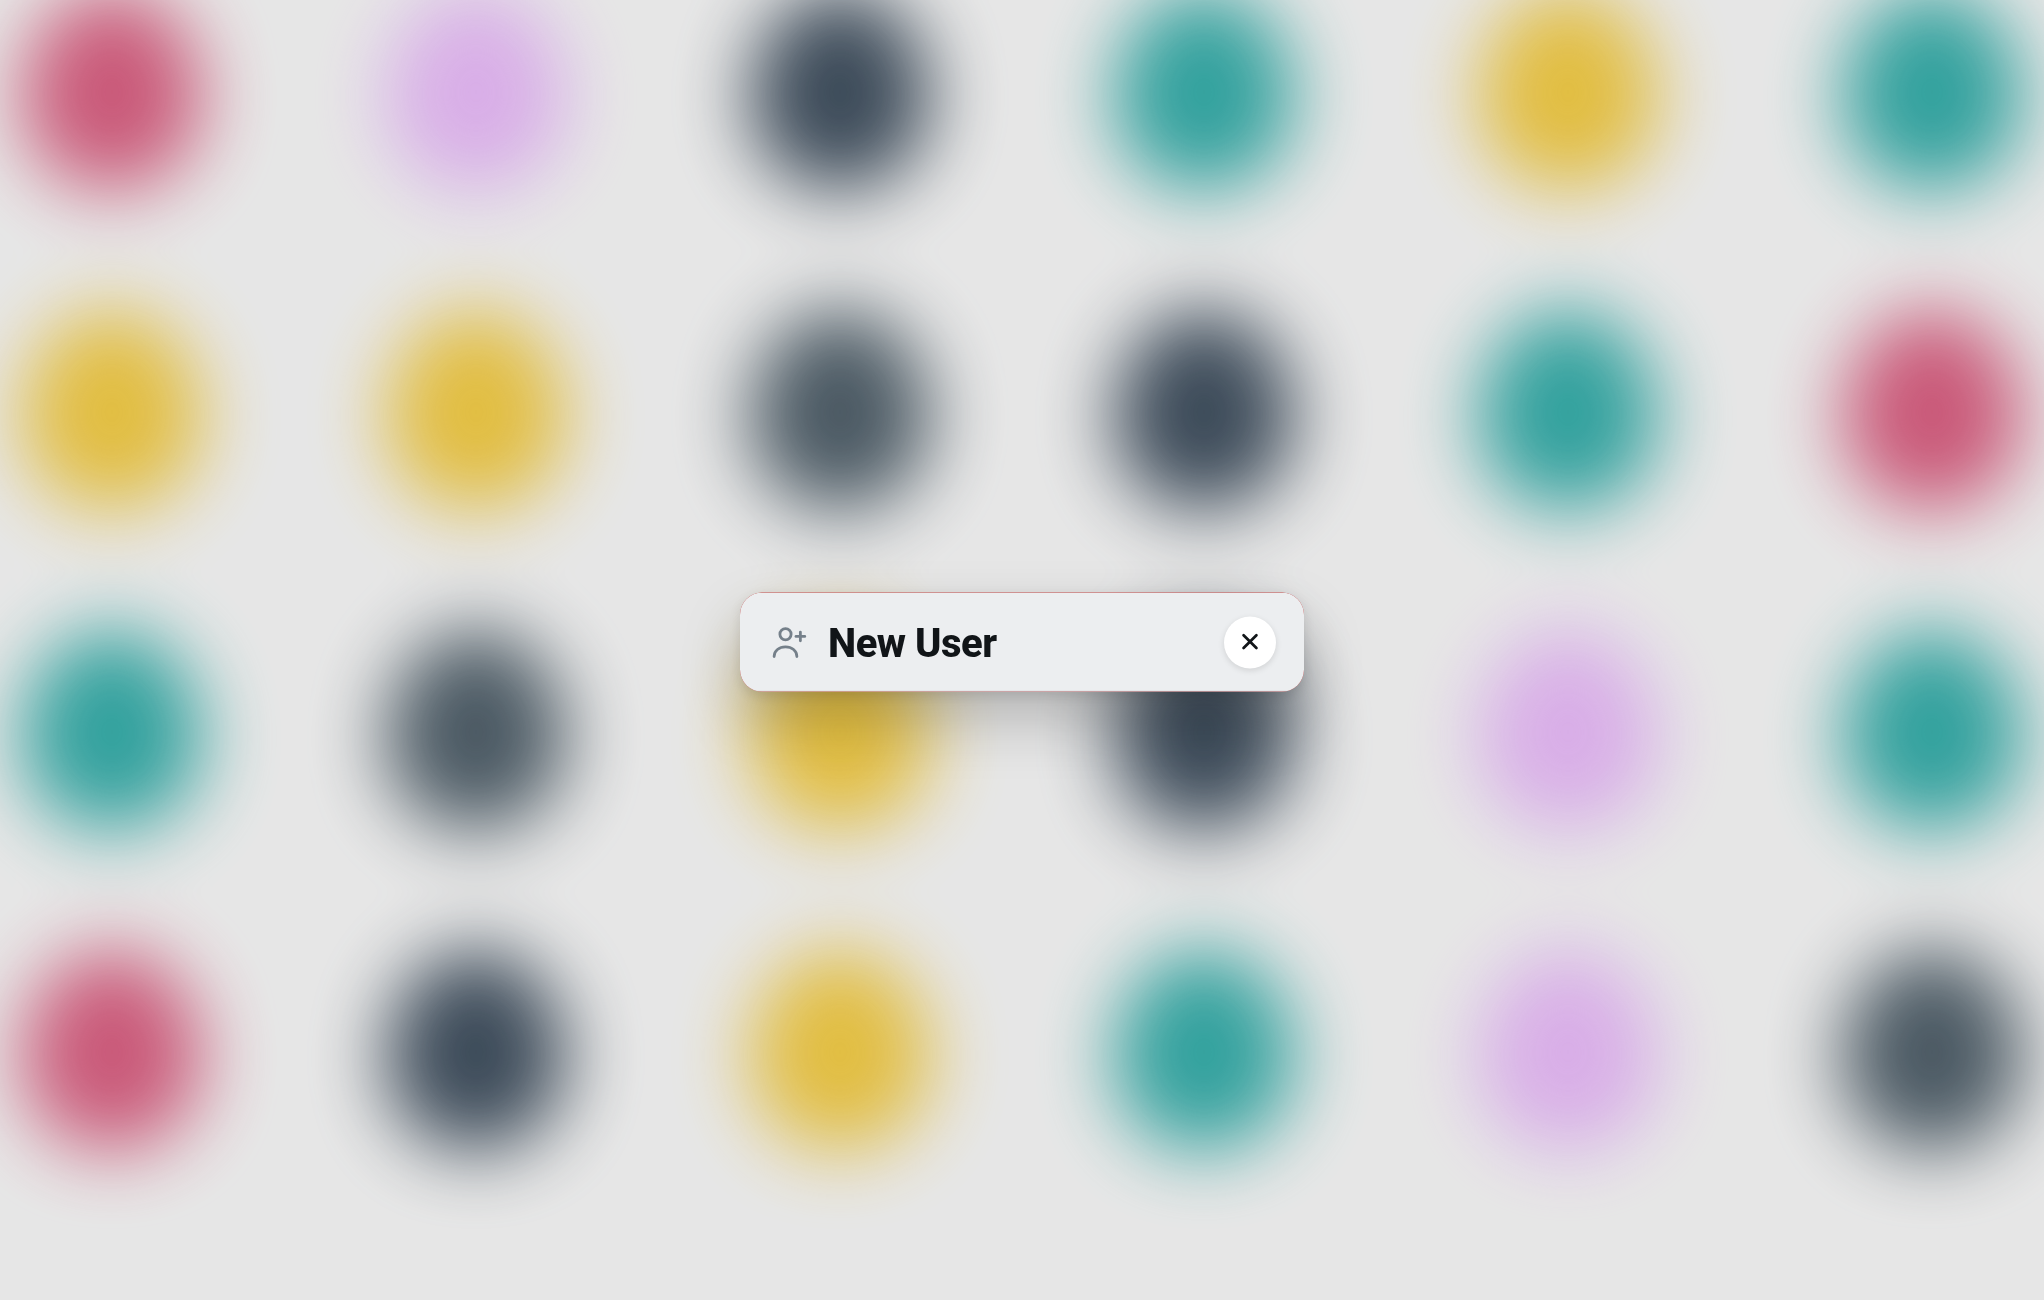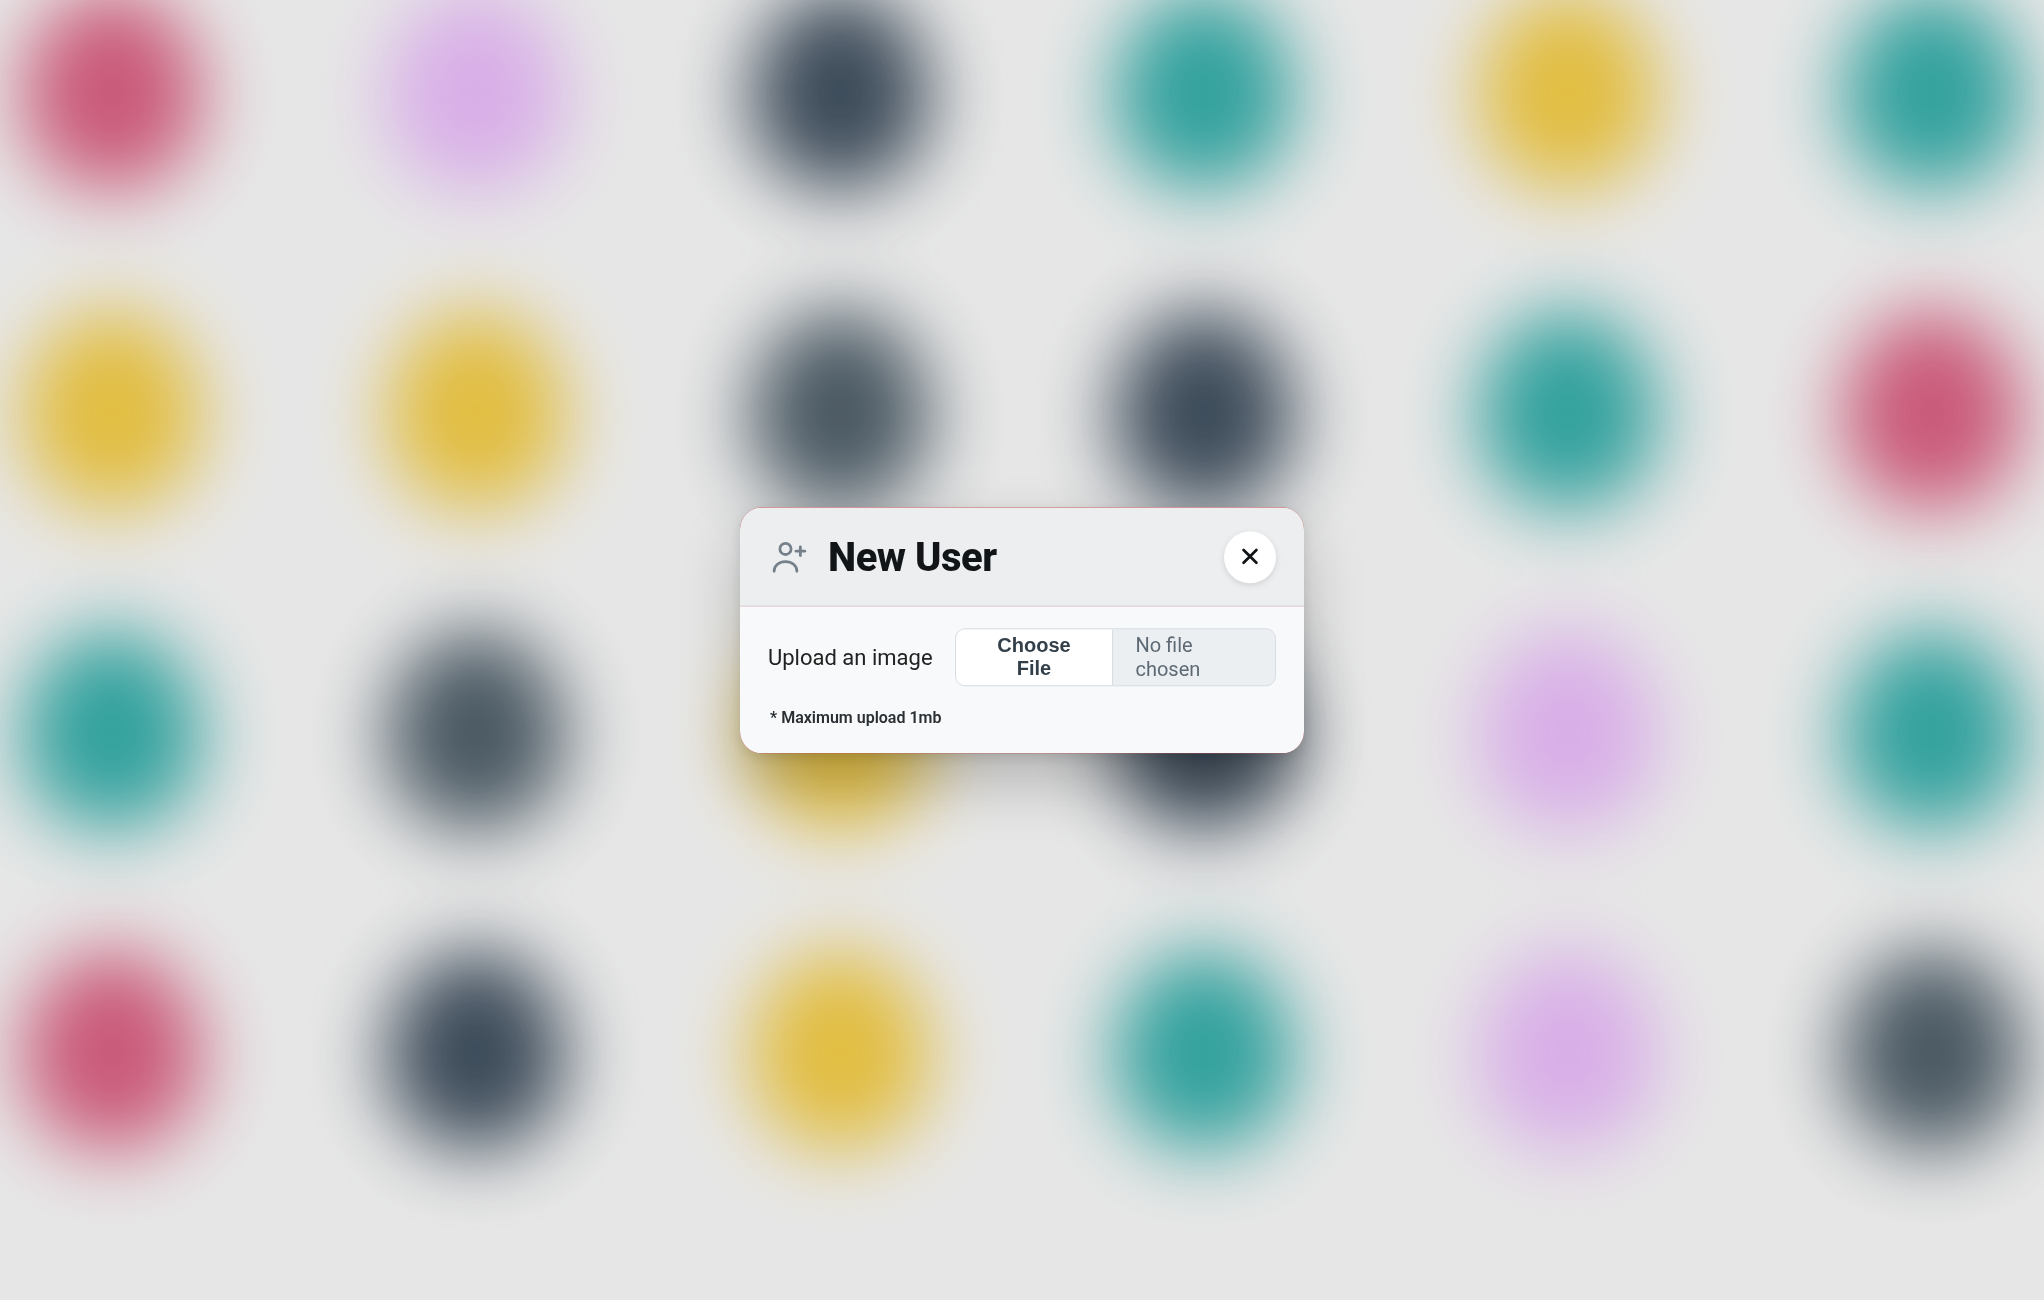--- a/index.html
+++ b/index.html
@@ -219,25 +219,15 @@
     <button class="close-btn" aria-label="Close">
       <span>
         <svg width="22" height="22" viewBox="0 0 24 24" fill="none" stroke="currentColor" stroke-width="3" stroke-linecap="round">
           <line x1="5" y1="5" x2="19" y2="19"></line>
           <line x1="19" y1="5" x2="5" y2="19"></line>
         </svg>
       </span>
     </button>
   </div>
 
-  <div class="modal-body">
-    <div class="upload-row">
-      <span class="upload-label">Upload an image</span>
-      <div class="file-picker">
-        <button class="choose-file-btn">Choose File</button>
-        <span class="file-status">No file chosen</span>
-      </div>
-    </div>
-    <div class="upload-note">* Maximum upload 1mb</div>
-  </div>
 
 
 </div>
 
 </body></html>

